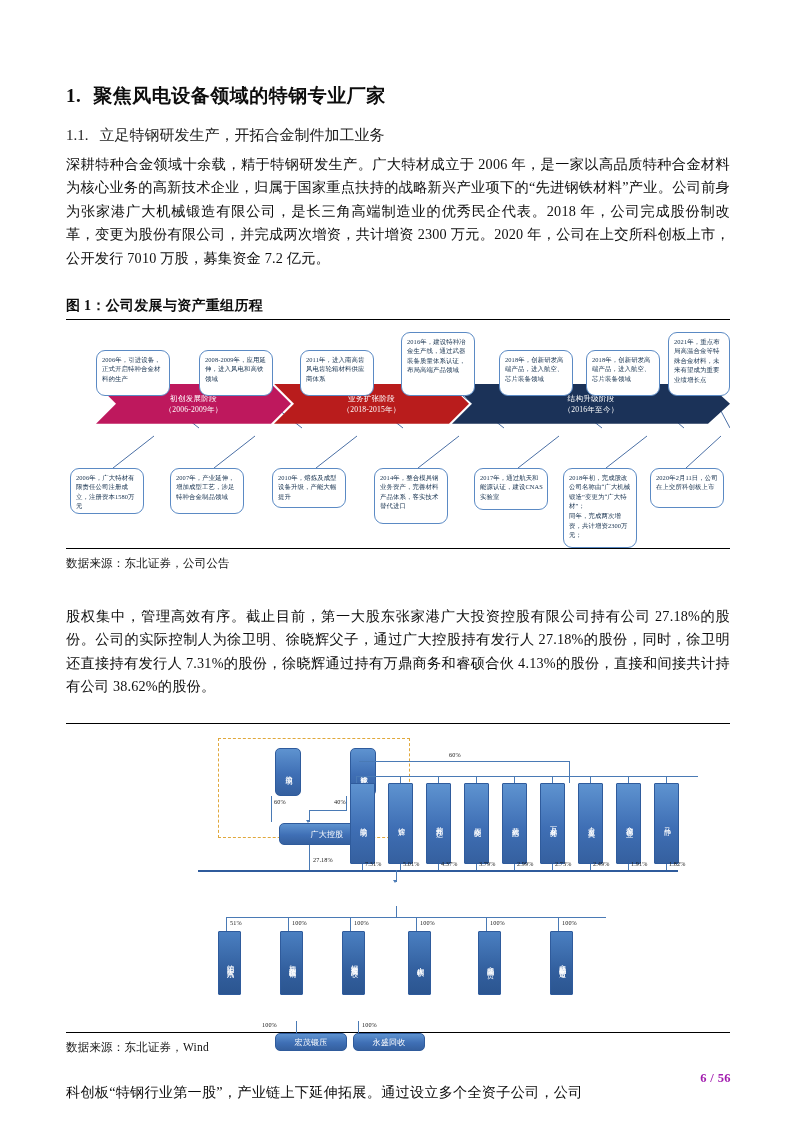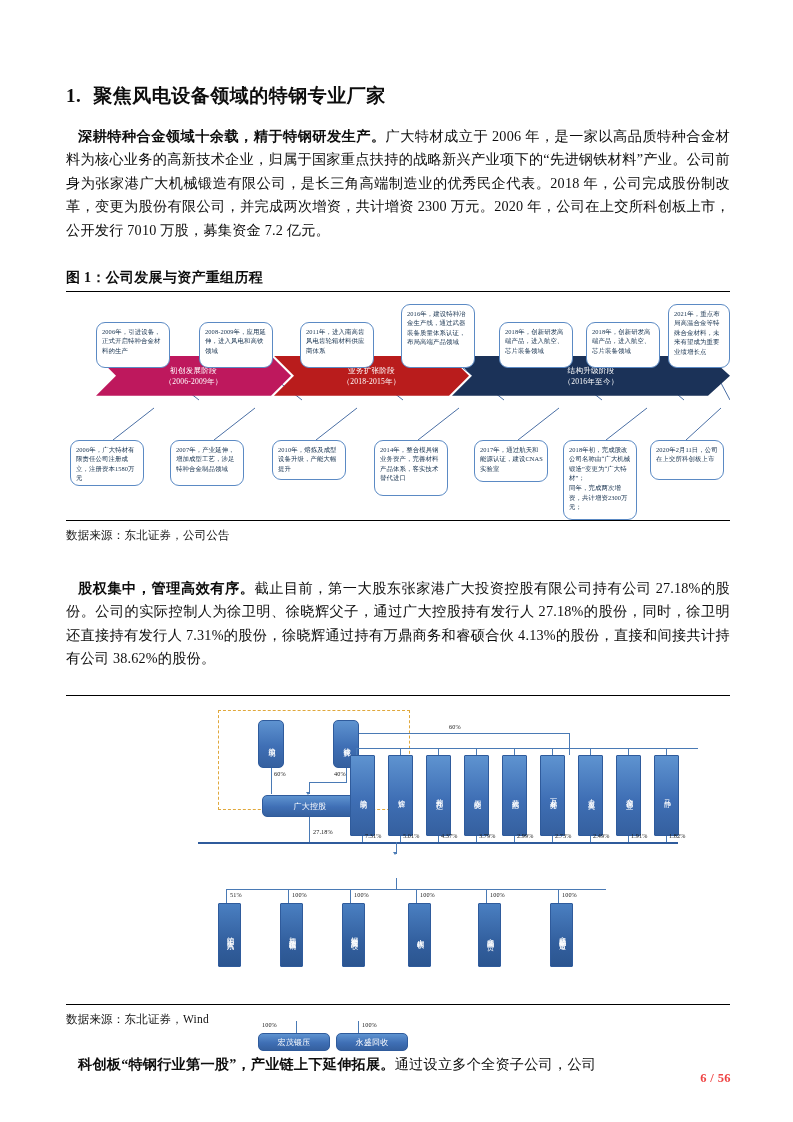--- a/index.html
+++ b/index.html
@@ -49,22 +49,21 @@
   
   p.body {
     font-size: 14.2px;
     line-height: 23.6px;
     margin: 0;
     text-align: justify;
     text-justify: inter-ideograph;
     letter-spacing: 0.2px;
   }
   .lead {
-    font-weight: bold;
-    margin-left: 12px;
+    font-weight: normal;
   }
 
   
   .fig-title {
     font-size: 14px;
     font-weight: bold;
     margin: 0;
     padding-bottom: 4px;
     letter-spacing: 0.3px;
   }
@@ -147,21 +146,21 @@
     justify-content: center;
     letter-spacing: 0.3px;
     font-family: "Liberation Serif", serif;
     border-radius: 1px;
   }
   .ow-node.vert {
     writing-mode: vertical-rl;
     text-orientation: upright;
     letter-spacing: 1.2px;
   }
-  .ow-node.rounded { border-radius: 5px; }
+  .ow-node.rounded { border-radius: 5px; margin-left: 17px; }
   .ow-node.dark {
     background: linear-gradient(180deg,#4a7fc1 0%,#33609f 60%,#2b5590 100%);
   }
   .ow-pct {
     position: absolute;
     font-size: 6.2px;
     color: #1a1a1a;
     white-space: nowrap;
     font-family: "Liberation Serif", serif;
     letter-spacing: 0.1px;
@@ -190,34 +189,37 @@
     border-top: 3.4px solid #4a7ab5;
   }
 
   
   .footer-page {
     position: absolute;
     right: 62px;
     bottom: 36px;
     font-size: 12.5px;
     font-weight: bold;
-    color: #ef4444;
+    color: #a21caf;
     letter-spacing: 0.4px;
   }
 </style>
 </head>
 <body>
 
 <div class="page">
   <div class="content">
 
     <div class="h1">
       <span class="num">1.</span><span>聚焦风电设备领域的特钢专业厂家</span>
     </div>
 
+    <div class="h2">
+      <span class="num">1.1.</span><span>立足特钢研发生产，开拓合金制件加工业务</span>
+    </div>
 
     <p class="body"><span class="lead">深耕特种合金领域十余载，精于特钢研发生产。</span><span>广大特材成立于 2006 年，是一家以高品质特种合金材料为核心业务的高新技术企业，归属于国家重点扶持的战略新兴产业项下的“先进钢铁材料”产业。公司前身为张家港广大机械锻造有限公司，是长三角高端制造业的优秀民企代表。2018 年，公司完成股份制改革，变更为股份有限公司，并完成两次增资，共计增资 2300 万元。2020 年，公司在上交所科创板上市，公开发行 7010 万股，募集资金 7.2 亿元。</span></p>
 
     <div style="height:26px"></div>
     <div>
       <div class="fig-title">图 1：公司发展与资产重组历程</div>
       <hr class="fig-rule">
       <div class="fig-canvas" id="fig1-canvas">
         <svg class="tl-diag-bg" width="664" height="228">
 

